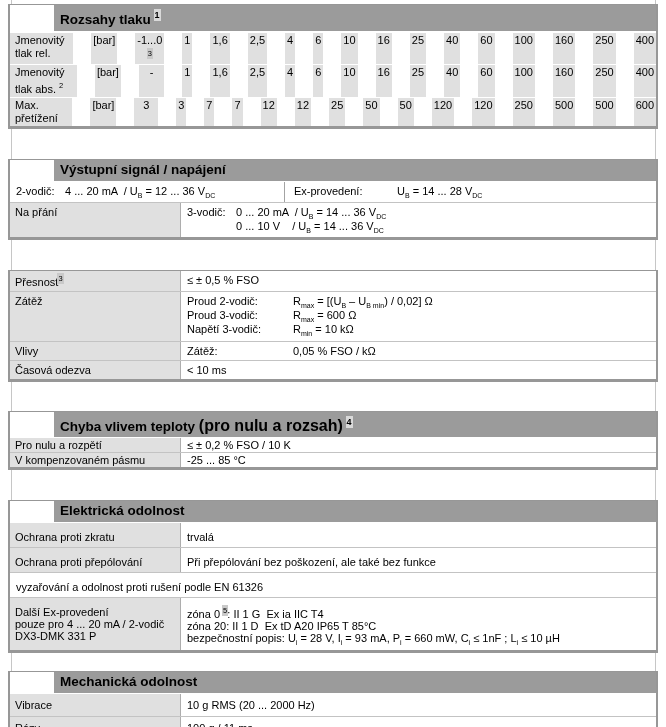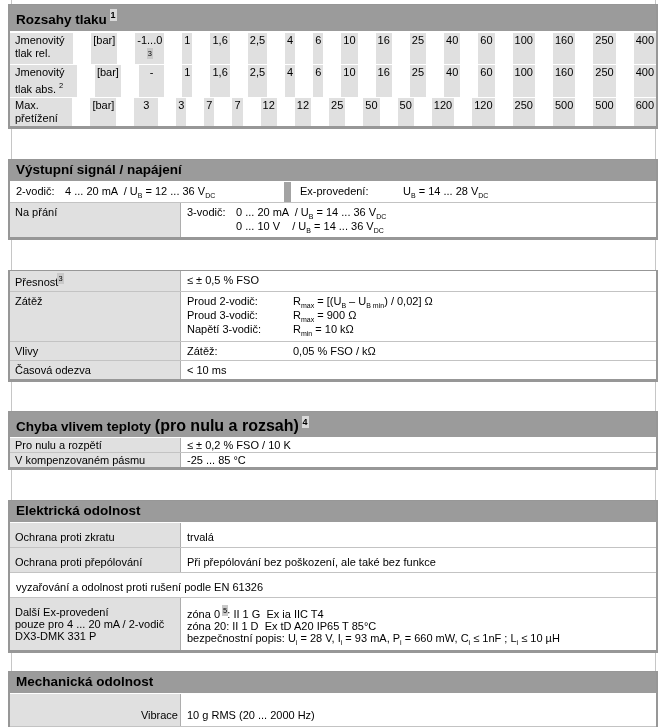--- a/index.html
+++ b/index.html
@@ -16,20 +16,21 @@
 
   .sec {
     width:650px; background:#ffffff;
     border:2px solid #979797; border-top-width:1px; border-bottom-width:3px;
     box-sizing:border-box;
   }
   .hdr {
     background:#9b9b9b; padding:2px 6px 3px 6px;
     font-size:13.5px; font-weight:bold; line-height:16px;
     border-bottom:1px solid #ffffff;
+    margin-left:44px;
   }
   .hdr .suffix { font-size:16px; }
   .hdr sup { font-size:9px; }
   sub { font-size:7px; }
   sup { font-size:7.5px; }
   .hl-box { background:#c9c9c9; box-shadow:0 0 0 1px #c9c9c9; }
   .hdr .hl-box { background:#d9d9d9; box-shadow:0 0 0 1px #d9d9d9; }
 
   
   .prow { display:flex; gap:18px; margin-top:1px; line-height:13px; }
@@ -45,26 +46,26 @@
   .lbl {
     width:163px; flex:0 0 163px; background:#e0e0e0;
     padding:3px 2px 3px 5px; border-right:1px solid #adadad; box-sizing:content-box;
   }
   .cnt { flex:1; padding:3px 0 3px 6px; display:flex; align-items:flex-start; }
   .stack { display:flex; flex-direction:column; }
   .wire { width:49px; flex:0 0 49px; }
   .skey { width:106px; flex:0 0 106px; }
 
   .std2 { width:268px; flex:0 0 268px; display:flex; }
-  .exwrap2 { border-left:7px solid #a3a3a3; padding-left:9px; display:flex; flex:1; margin-top:-3px; margin-bottom:-3px; padding-top:3px; padding-bottom:3px; }
+  .exwrap2 { border-left:1px solid #a3a3a3; padding-left:9px; display:flex; flex:1; margin-top:-3px; margin-bottom:-3px; padding-top:3px; padding-bottom:3px; }
   .exlbl2 { width:103px; flex:0 0 103px; }
 
   .sec4 .cnt, .sec4 .lbl { padding-top:1px; padding-bottom:1px; }
   .sec5 .cnt, .sec5 .lbl { padding-top:8px; padding-bottom:4px; }
-  .sec6 .cnt, .sec6 .lbl { padding-top:15px; padding-bottom:5px;text-align:right; }
+  .sec6 .cnt, .sec6 .lbl { padding-top:5px; padding-bottom:5px; }
   .exline { display:flex; }
 
   .mb30 { margin-bottom:30px; }
   .mb29 { margin-bottom:29px; }
   .mb18 { margin-bottom:18px; }
   .mb17 { margin-bottom:17px; }
 </style>
 </head>
 <body>
 
@@ -178,21 +179,21 @@
       <div class="row">
         <div class="lbl" data-bind="sections.el_output.row_load.label">Zátěž</div>
         <div class="cnt">
           <div class="stack">
             <div class="exline">
               <span class="skey" data-bind="sections.el_output.row_load.subrows.0.key">Proud 2-vodič:</span>
               <span data-bind-parts="sections.el_output.row_load.subrows.0.value_parts"><span>R</span><sub>max</sub><span> = [(U</span><sub>B</sub><span> – U</span><sub>B min</sub><span>) / 0,02] Ω</span></span>
             </div>
             <div class="exline">
               <span class="skey" data-bind="sections.el_output.row_load.subrows.1.key">Proud 3-vodič:</span>
-              <span data-bind-parts="sections.el_output.row_load.subrows.1.value_parts"><span>R</span><sub>max</sub><span> = 900 Ω</span></span>
+              <span data-bind-parts="sections.el_output.row_load.subrows.1.value_parts"><span>R</span><sub>max</sub><span> = 600 Ω</span></span>
             </div>
             <div class="exline">
               <span class="skey" data-bind="sections.el_output.row_load.subrows.2.key">Napětí 3-vodič:</span>
               <span data-bind-parts="sections.el_output.row_load.subrows.2.value_parts"><span>R</span><sub>min</sub><span> = 10 kΩ</span></span>
             </div>
           </div>
         </div>
       </div>
       <div class="row">
         <div class="lbl" data-bind="sections.el_output.row_influences.label">Vlivy</div>

